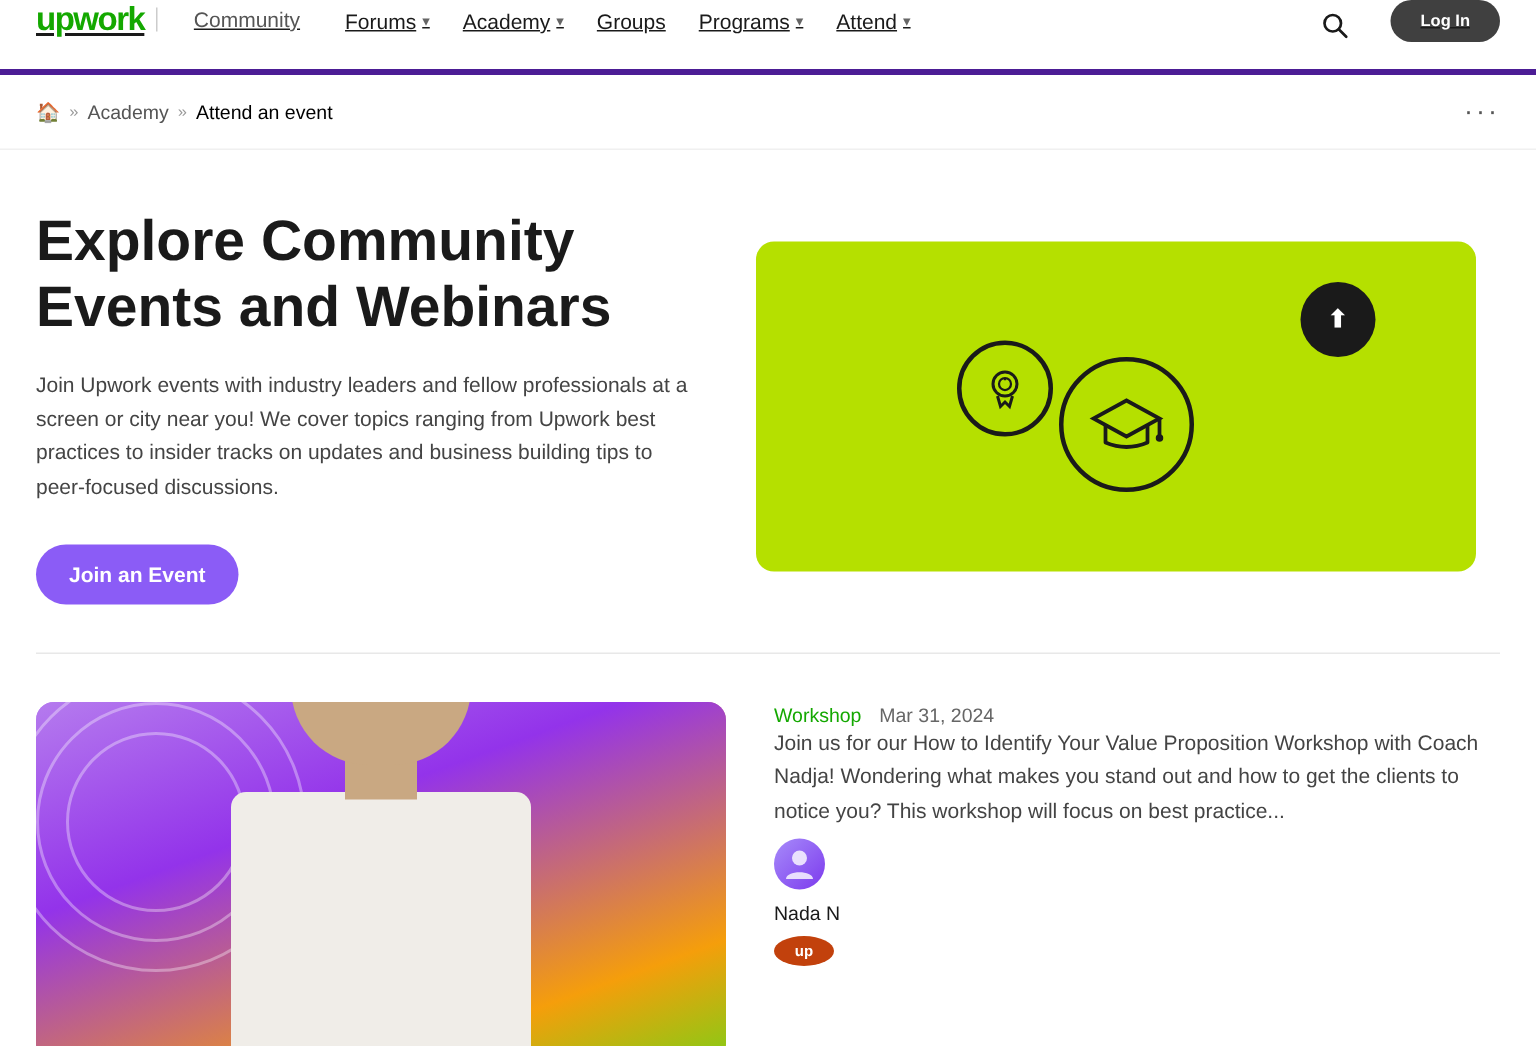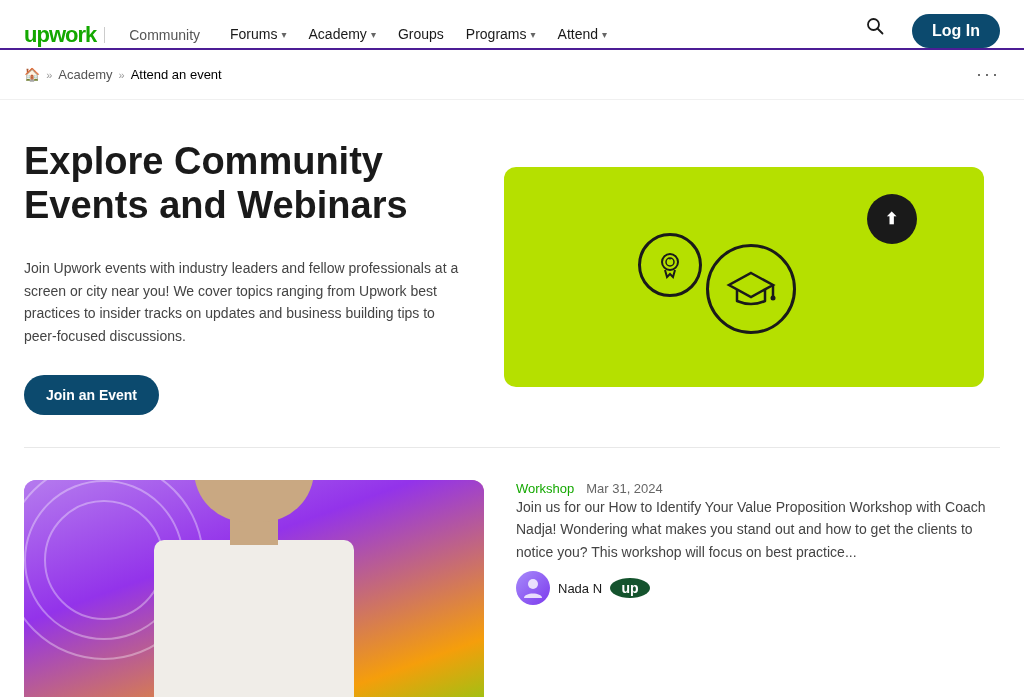--- a/index.html
+++ b/index.html
@@ -1,64 +1,65 @@
 <!DOCTYPE html>
 <html><head>
   <meta charset="utf-8">
   <style>
     * { margin: 0; padding: 0; box-sizing: border-box; }
     body { font-family: -apple-system, BlinkMacSystemFont, 'Segoe UI', sans-serif; background: #fff; color: #1a1a1a; font-size: 14px; }
 
     
     nav {
-      display: flex; align-items: flex-end; height: 50px;
-      padding: 0 24px; border-bottom: 2px solid #4c1d95;
+      display: flex; align-items: flex-start; height: 50px;
+      padding: 0 24px; border-bottom: 4px solid #4c1d95;
       gap: 20px;
+      text-decoration: underline;
     }
     .nav-logo { display: flex; align-items: center; gap: 8px; }
     .nav-logo-upwork { color: #14a800; font-weight: 700; font-size: 22px; letter-spacing: -1px; }
     .nav-community { color: #555; font-size: 14px; padding-left: 24px; border-left: 1px solid #ccc; }
     .nav-links { display: flex; gap: 2px; align-items: center; }
     .nav-link {
       color: #1a1a1a; text-decoration: none; font-size: 14px; padding: 6px 10px;
       display: flex; align-items: center; gap: 4px; cursor: pointer;
     }
     .nav-chevron { font-size: 10px; color: #666; }
     .nav-spacer { flex: 1; }
     .nav-search-btn {
       background: none; border: none; cursor: pointer; padding: 8px;
       color: #1a1a1a; font-size: 18px;
     }
     .nav-login-btn {
-      background: #0c4a6e; color: #fff; border: none; border-radius: 999px;
-      padding: 8px 20px; font-size: 16px; font-weight: 600; cursor: pointer;
+      background: #404040; color: #fff; border: none; border-radius: 999px;
+      padding: 8px 20px; font-size: 11px; font-weight: 600; cursor: pointer;
     }
 
     
     .breadcrumb {
       display: flex; align-items: center; gap: 6px;
       padding: 14px 24px; font-size: 13px; color: #555;
       border-bottom: 1px solid #f0f0f0;
     }
     .breadcrumb a { color: #555; text-decoration: none; }
     .breadcrumb-sep { color: #999; font-size: 11px; }
     .breadcrumb-current { color: #000000; }
     .breadcrumb-more { margin-left: auto; font-size: 18px; color: #555; cursor: pointer; letter-spacing: 2px; }
 
     
     .hero {
       display: flex; align-items: center; gap: 40px;
       padding: 40px 24px 32px;
       max-width: 1024px;
     }
     .hero-left { flex: 1; max-width: 440px; }
-    .hero-title { font-size: 38px; font-weight: 700; line-height: 1.15; color: #1a1a1a; margin-bottom: 30px; }
+    .hero-title { font-size: 38px; font-weight: 700; line-height: 1.15; color: #1a1a1a; margin-bottom: 18px; }
     .hero-desc { font-size: 14px; line-height: 1.6; color: #444; margin-bottom: 28px; }
     .hero-btn {
-      background: #0c4a6e; color: #fff; border: none; border-radius: 999px;
+      background: #8b5cf6; color: #fff; border: none; border-radius: 999px;
       padding: 12px 22px; font-size: 14px; font-weight: 600; cursor: pointer;
     }
 
     
     .hero-right {
       flex: 1; max-width: 480px;
       background: #b5e000; border-radius: 12px;
       height: 220px; position: relative; overflow: hidden;
       display: flex; align-items: center; justify-content: center;
     }
@@ -109,32 +110,32 @@
     }
     .arc1 { width: 120px; height: 120px; top: 20px; left: 20px; }
     .arc2 { width: 160px; height: 160px; top: 0px; left: 0px; }
     .arc3 { width: 200px; height: 200px; top: -20px; left: -20px; }
 
     .event-content { flex: 1; }
     .event-tag { color: #14a800; font-size: 13px; font-weight: 500; }
     .event-date { color: #666; font-size: 13px; margin-left: 8px; }
     .event-title { font-size: 26px; font-weight: 700; line-height: 1.25; margin: 8px 0 14px; color: #1a1a1a; }
     .event-desc { font-size: 14px; line-height: 1.6; color: #444; }
-    .event-author { display: flex; align-items: center; gap: 8px; margin-top: 8px; }
+    .event-author { display: flex; gap: 8px; margin-top: 8px; flex-direction: column; }
     .author-avatar {
       width: 34px; height: 34px; border-radius: 50%;
       background: linear-gradient(135deg, #a78bfa, #7c3aed);
       display: flex; align-items: center; justify-content: center;
       color: #fff; font-size: 13px; font-weight: 600; overflow: hidden;
     }
     .author-name { font-size: 13px; color: #1a1a1a; font-weight: 500; }
     .author-badge {
-      width: 40px; height: 20px; background: #14532d; border-radius: 50%;
-      display: flex; align-items: center; justify-content: center;
-      color: #fff; font-size: 14px; font-weight: 700;
+      width: 40px; height: 20px; background: #c2410c; border-radius: 50%;
+      display: flex; align-items: center; justify-content: center;
+      color: #fff; font-size: 10px; font-weight: 700;
     }
 
     
     .person-container {
       width: 100%; height: 100%; position: relative;
       display: flex; align-items: flex-end; justify-content: center;
     }
     .person-body {
       width: 200px; height: 180px;
       background: #f5f5f0; border-radius: 10px 10px 0 0;

